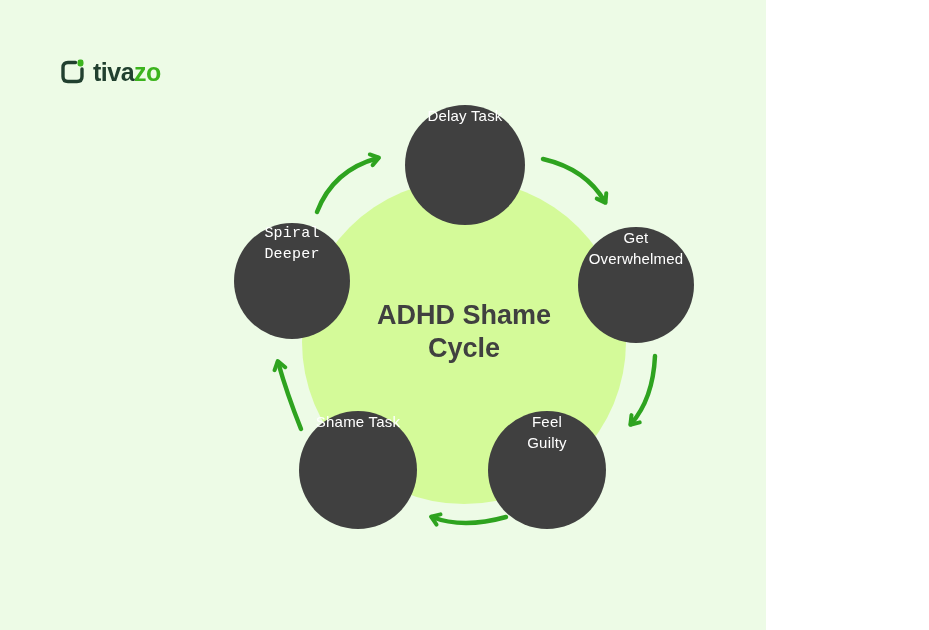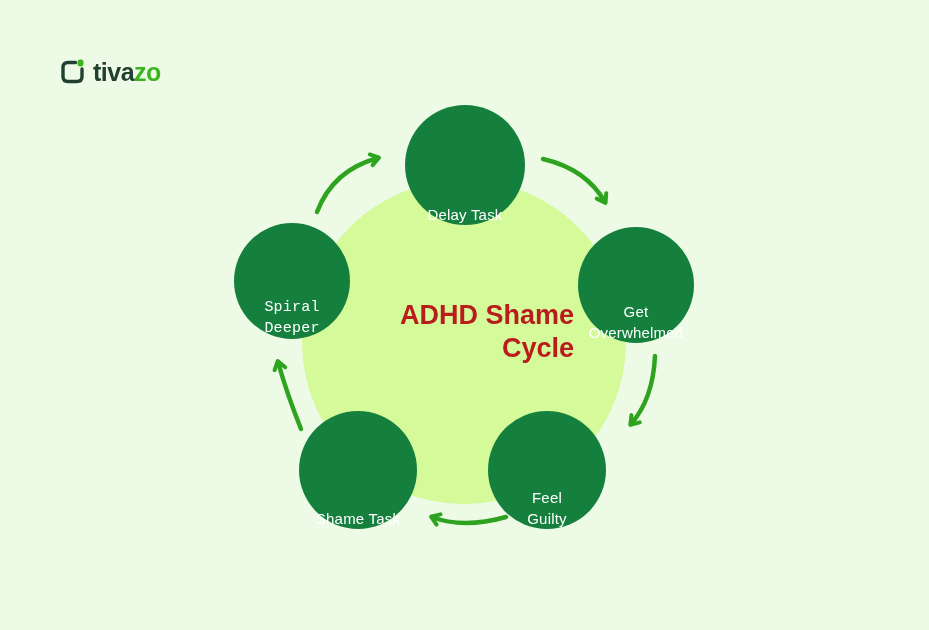--- a/index.html
+++ b/index.html
@@ -3,21 +3,21 @@
 <meta charset="utf-8">
 <style>
   * { margin: 0; padding: 0; box-sizing: border-box; }
   html, body { width: 929px; height: 630px; }
   body {
     font-family: "Liberation Sans", sans-serif;
     overflow: hidden;
   }
   .canvas {
     position: relative;
-    width: 929px;
+    width: 766px;
     height: 630px;
     background: #edfbe6;
   }
   
   .logo {
     position: absolute;
     left: 59px;
     top: 58px;
     display: flex;
     align-items: center;
@@ -40,40 +40,40 @@
     width: 324px;
     height: 324px;
     border-radius: 50%;
     background: #d4fa99;
   }
   .cycle-title {
     position: absolute;
     left: 354px;
     top: 299px;
     width: 220px;
-    text-align: right;
+    text-align: center;
     font-size: 27px;
     font-weight: 700;
     line-height: 33px;
-    color: #b91c1c;
+    color: #404040;
   }
   
   .arrows-layer {
     position: absolute;
     left: 0; top: 0;
     width: 929px; height: 630px;
     pointer-events: none;
   }
   
   .node {
     position: absolute;
     border-radius: 50%;
-    background: #15803d;
+    background: #404040;
     display: flex;
-    align-items: flex-end;
+    align-items: flex-start;
     justify-content: center;
     text-align: center;
   }
   .node-label {
     color: #ffffff;
     font-size: 15px;
     line-height: 1.4;
     white-space: pre-line;
     letter-spacing: 0.2px;
   }

